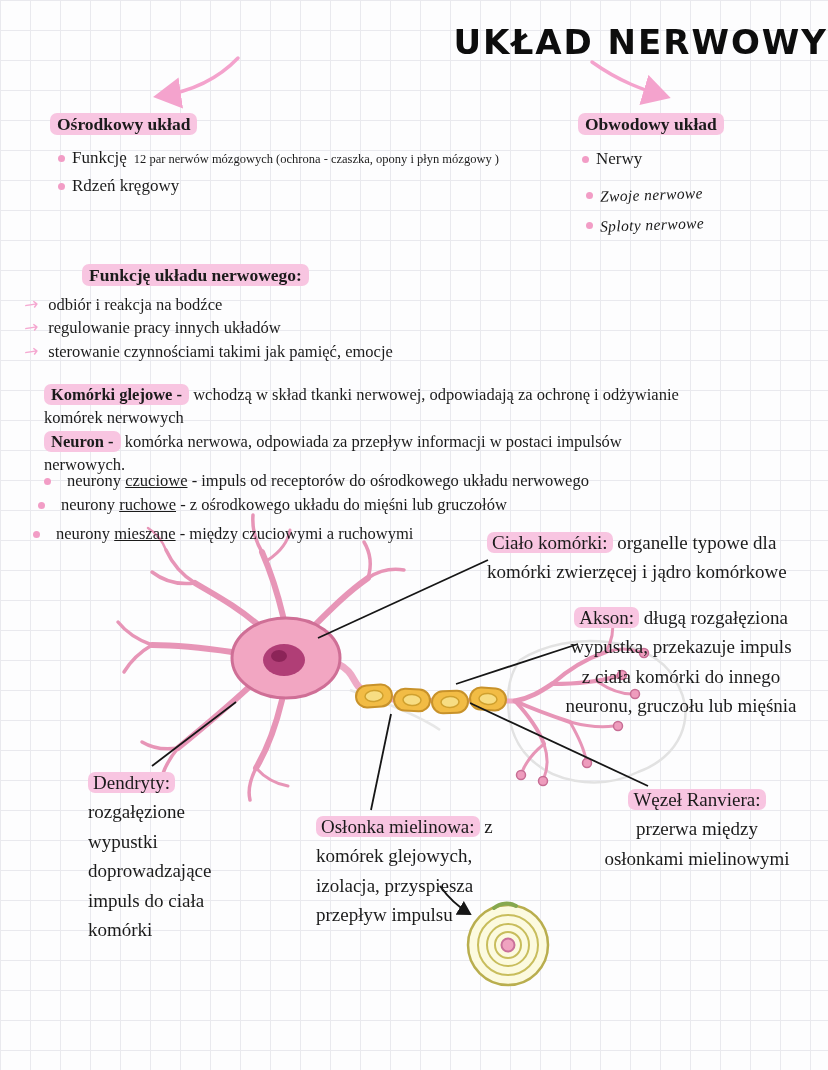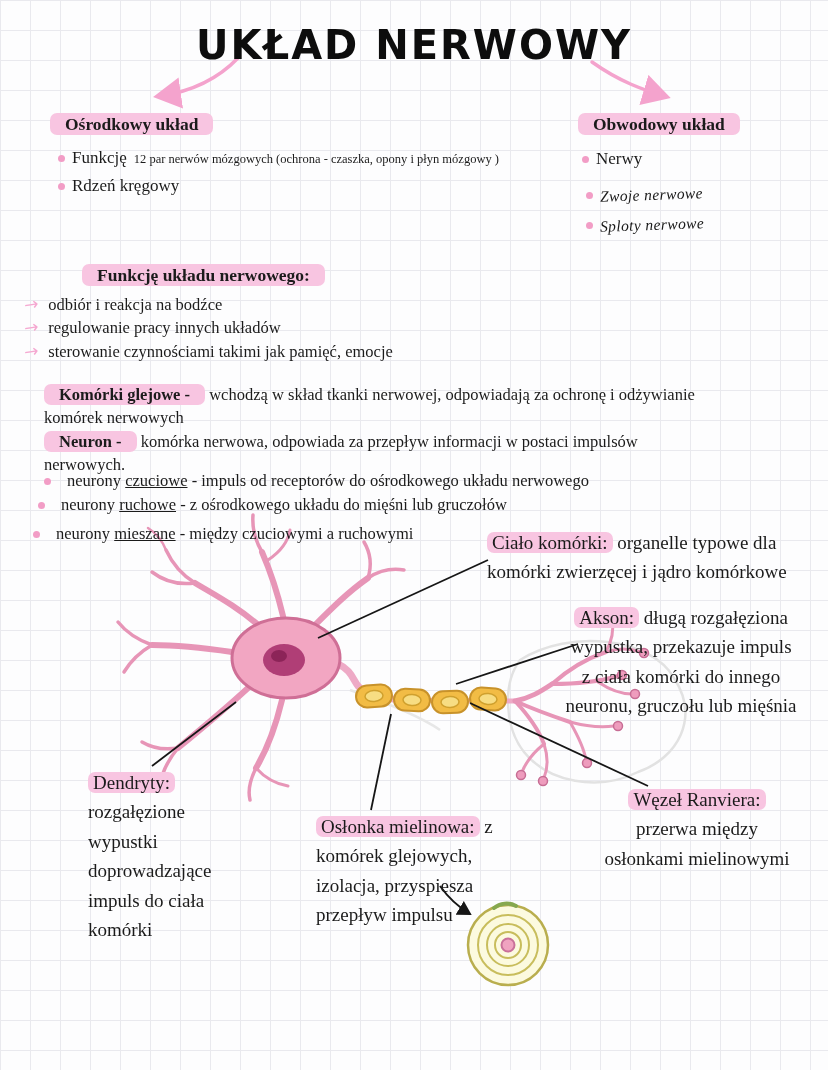--- a/index.html
+++ b/index.html
@@ -8,25 +8,25 @@
   .page {
     position:relative; width:828px; height:1070px; overflow:hidden;
     background-color:#fdfdfe;
     background-image: linear-gradient(#e9e9ee 1px, transparent 1px),
                       linear-gradient(90deg, #e9e9ee 1px, transparent 1px);
     background-size:30px 30px;
   }
   .art { position:absolute; inset:0; z-index:1; }
   .txt { z-index:2; }
   .title {
-    position:absolute; top:22px; left:0; right:0; text-align:center; z-index:2;
-    font-family:"DejaVu Sans", sans-serif; font-weight:bold; font-size:40px; letter-spacing:2px;
+    position:absolute; top:22px; left:0; right:0; text-align:right; z-index:2;
+    font-family:"DejaVu Sans", sans-serif; font-weight:bold; font-size:34px; letter-spacing:2px;
     color:#0d0d0d;
   }
-  .hl { background:#f8c5e1; border-radius:7px; padding:1px 15px; box-decoration-break:clone; -webkit-box-decoration-break:clone; }
+  .hl { background:#f8c5e1; border-radius:7px; padding:1px 7px; box-decoration-break:clone; -webkit-box-decoration-break:clone; }
   .sec-head { position:absolute; z-index:2; font-size:17.5px; font-weight:bold; }
   .row { position:absolute; z-index:2; display:flex; align-items:baseline; gap:7px; white-space:nowrap; }
   .dot { width:7px; height:7px; border-radius:50%; background:#f29dc6; flex:0 0 auto; align-self:center; }
   .term { font-size:17px; }
   .detail { font-size:12.5px; }
   .hand { font-style:italic; letter-spacing:.4px; font-size:15.5px; transform:rotate(-2deg); display:inline-block; }
   .fn-row { position:absolute; z-index:2; display:flex; gap:10px; align-items:baseline; font-size:16.5px; white-space:nowrap; }
   .fn-arrow { color:#f5a8d1; font-family:"DejaVu Sans", sans-serif; font-size:17px; display:inline-block; transform:rotate(-8deg); }
   .para { position:absolute; z-index:2; font-size:16.5px; line-height:1.42; }
   .bold { font-weight:bold; }

